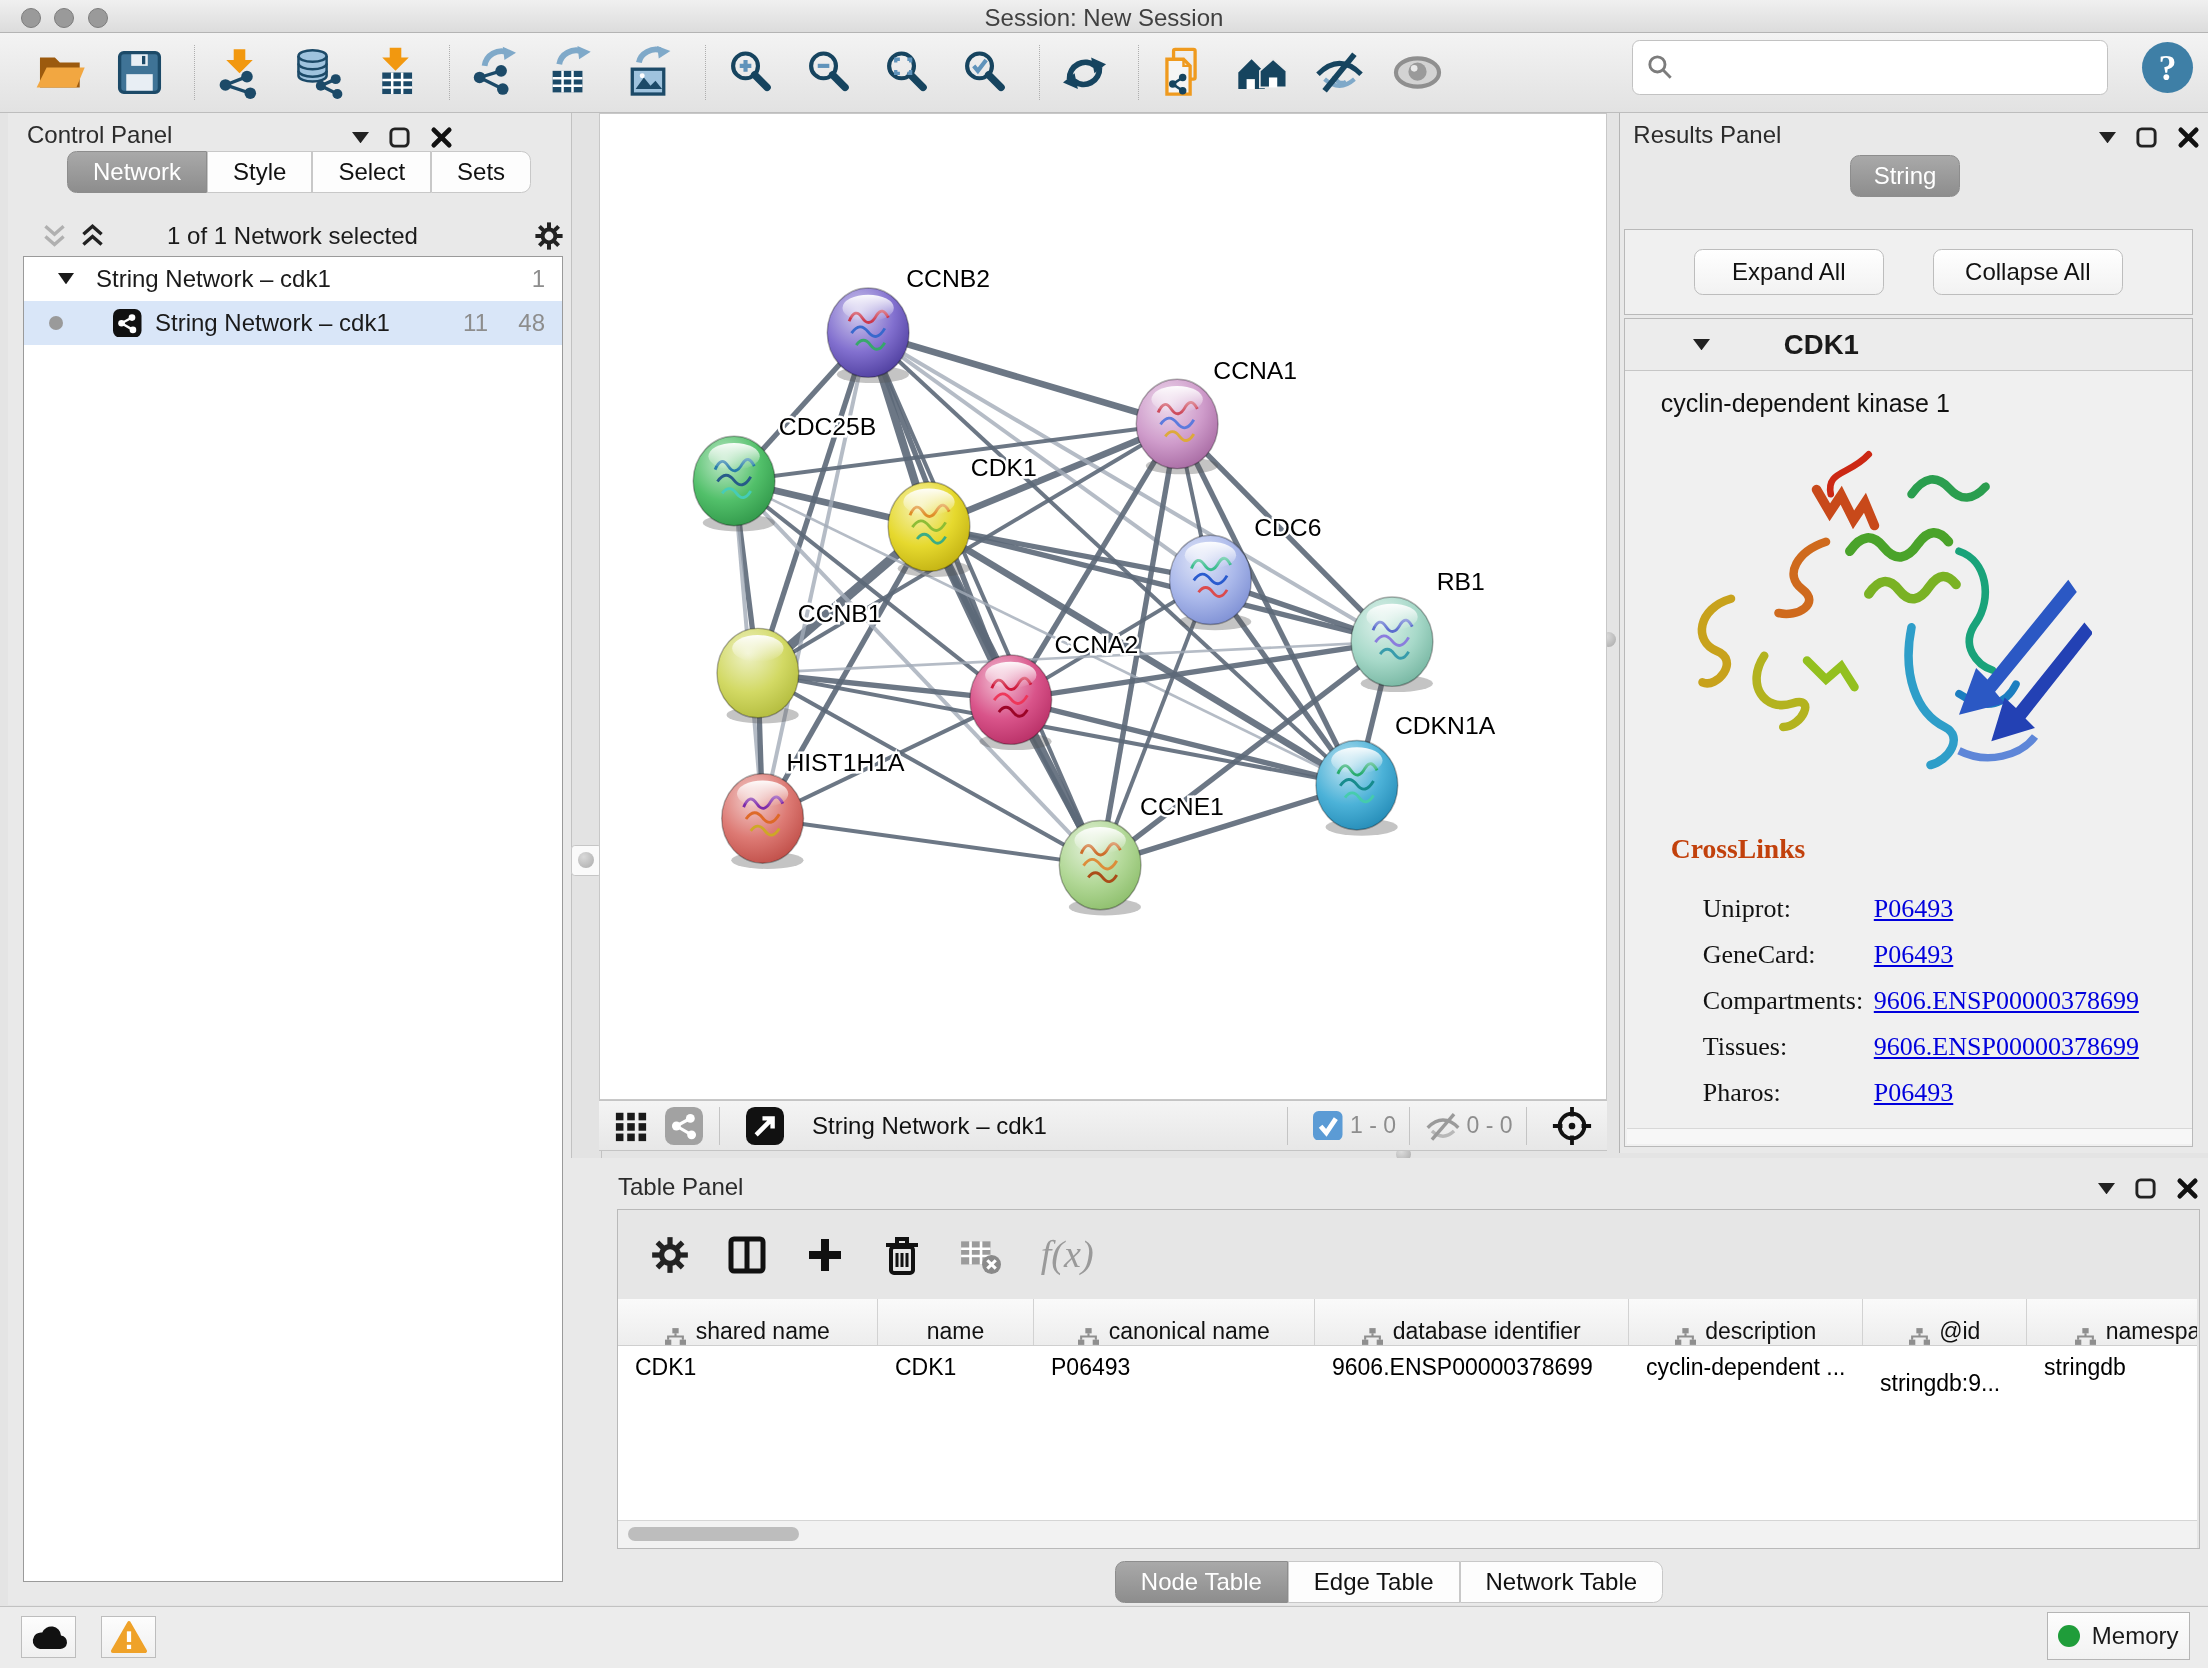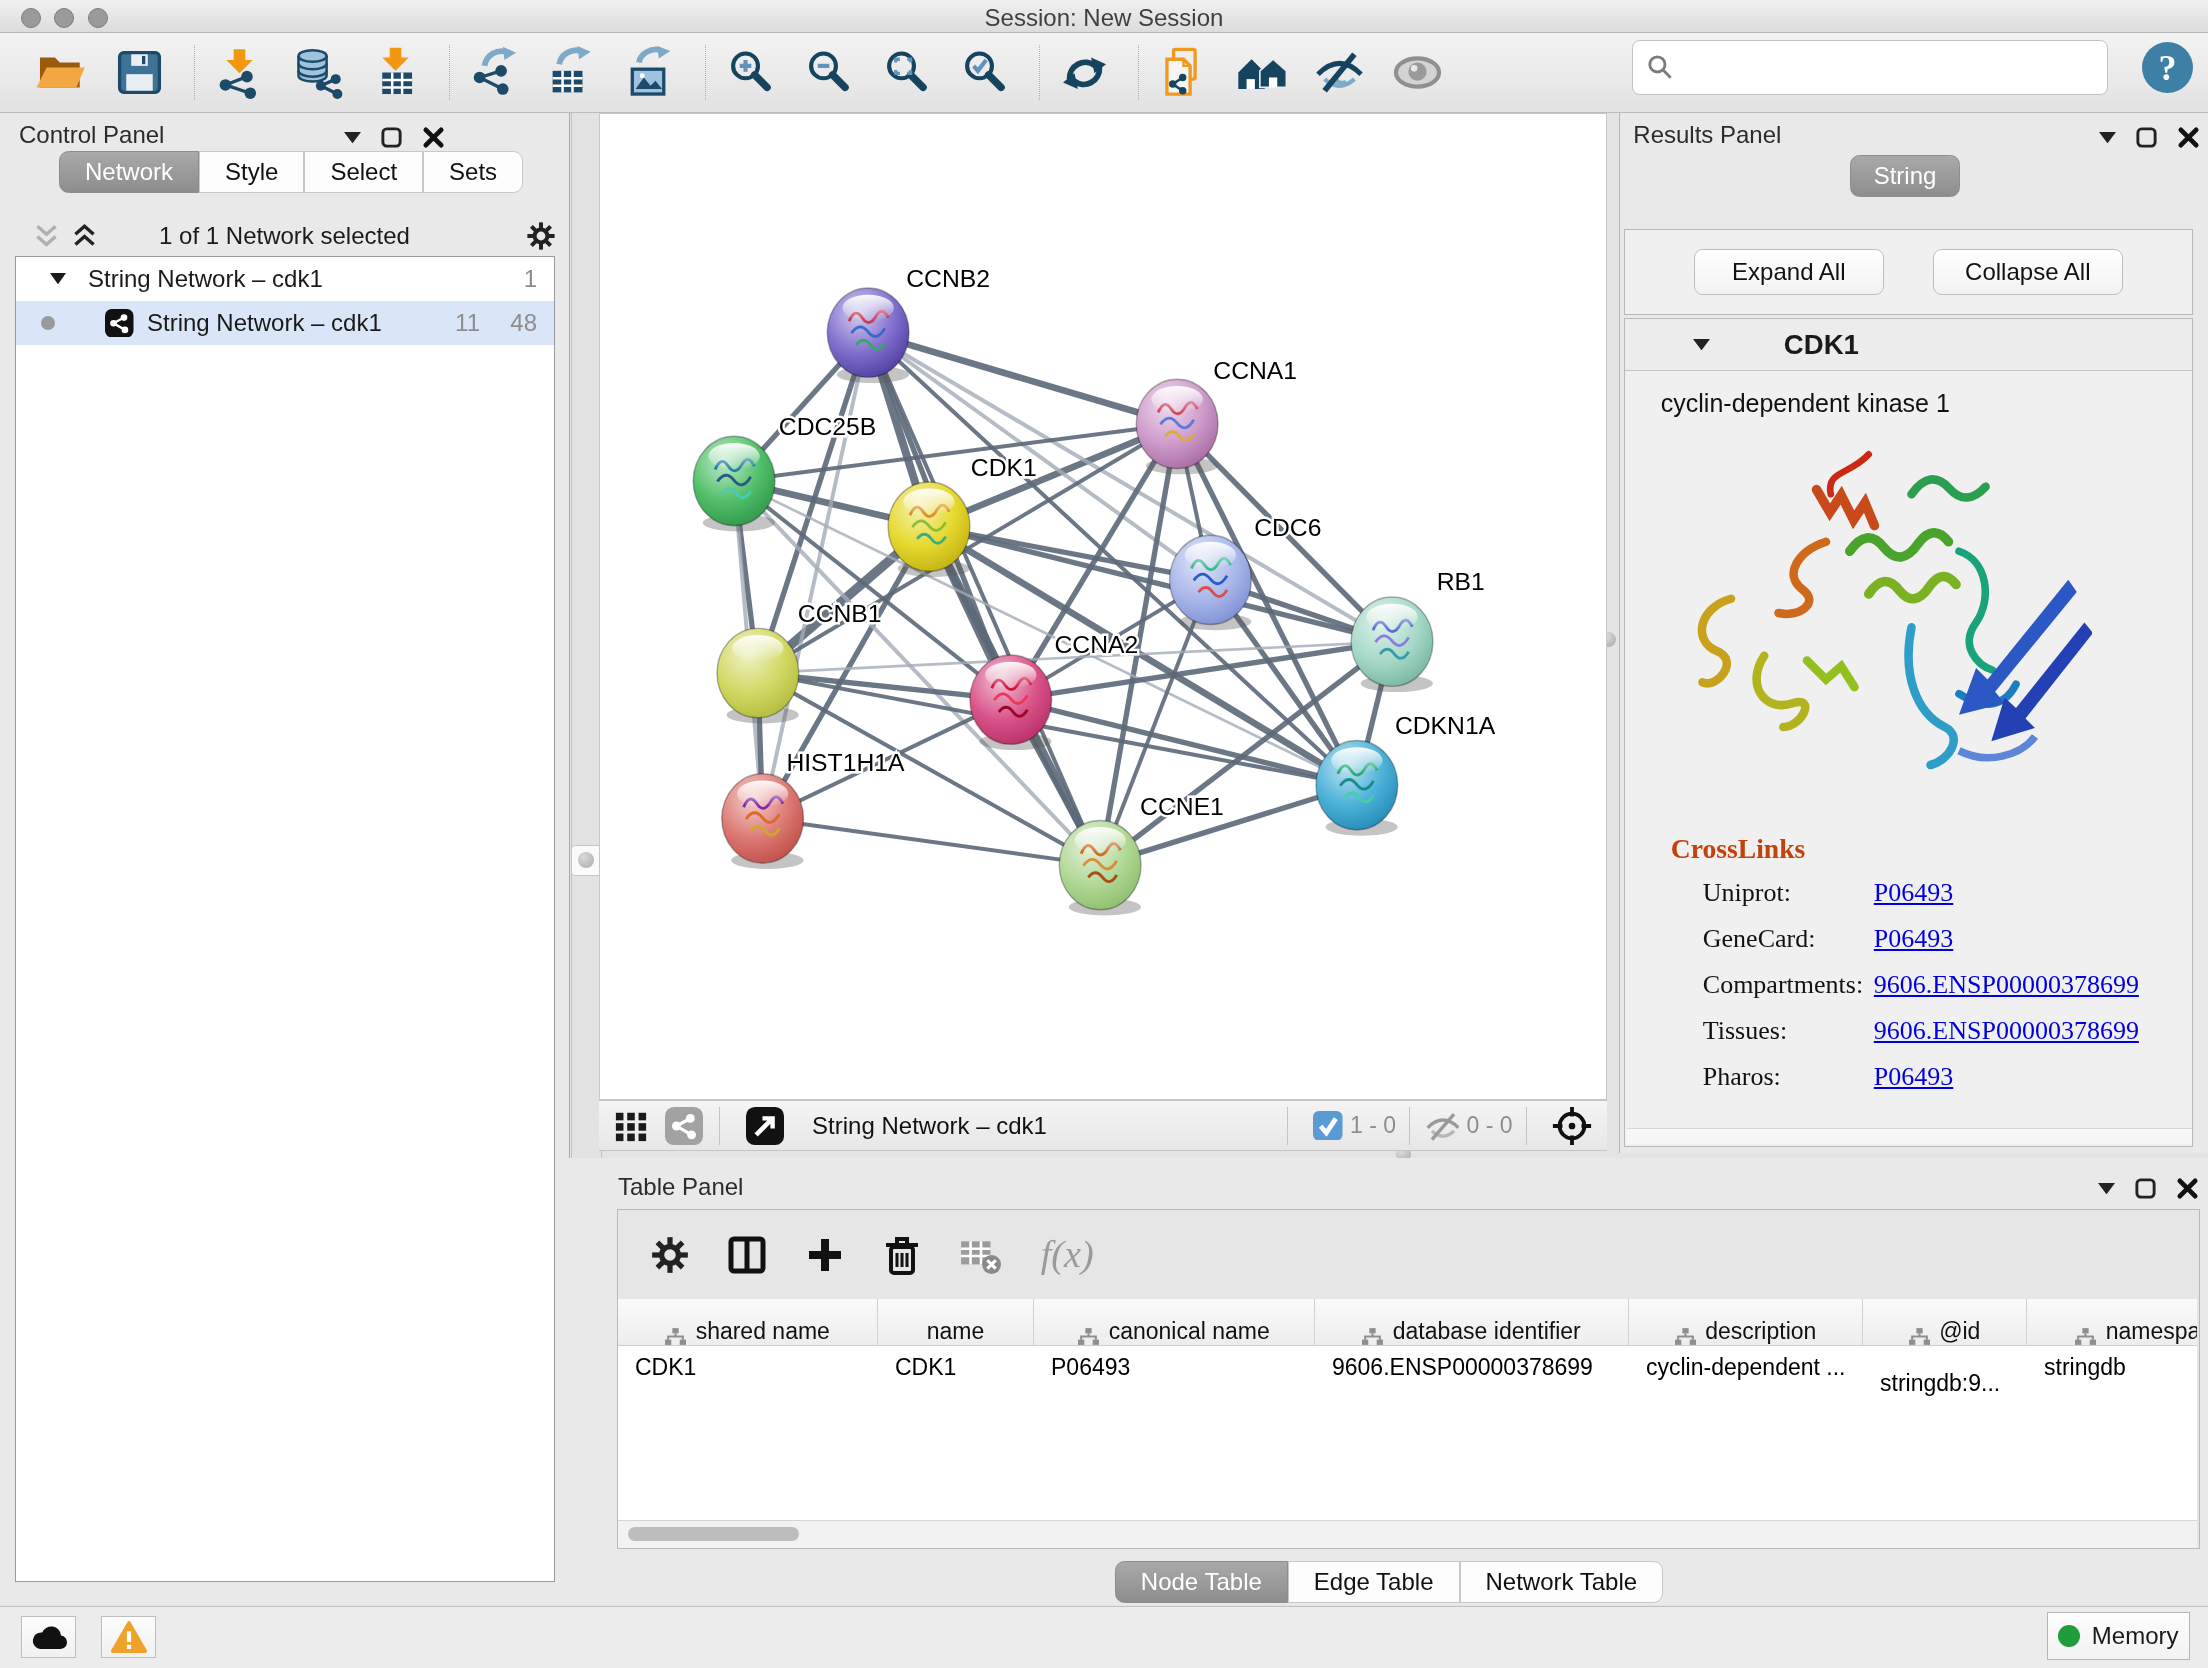--- a/index.html
+++ b/index.html
@@ -32,21 +32,21 @@
   .pctrl svg{display:block;}
   .tab{height:42px;display:flex;align-items:center;justify-content:center;padding:0 25px;
        background:#fdfdfd;border:1px solid #c8c8c8;font-size:24px;color:#111;box-sizing:border-box;}
   .tab:first-child{border-radius:9.5px 0 0 9.5px;}
   .tab:last-child{border-radius:0 9.5px 9.5px 0;}
   .tab.sel{background:linear-gradient(#a9a9a9,#8d8d8d);color:#fff;border-color:#8d8d8d;}
   .tab.lone{border-radius:9.5px;}
   .btn{background:linear-gradient(#ffffff,#f2f2f2);border:1.9px solid #bdbdbd;border-radius:8.6px;
        font-size:24px;color:#111;display:flex;align-items:center;justify-content:center;}
   
-  #control-panel{left:0;top:113px;width:569px;height:1492px;border-right:1.9px solid #ababab;}
+  #control-panel{left:8px;top:113px;width:569px;height:1492px;border-right:1.9px solid #ababab;}
   #cp-tabs{position:absolute;left:59px;top:38px;display:flex;}
   #cp-selrow{position:absolute;left:0;top:101px;width:100%;height:42px;}
   #cp-selstatus{position:absolute;left:0;top:7.6px;width:100%;text-align:center;font-size:24px;color:#1a1a1a;}
   #cp-tree{position:absolute;left:15px;top:143px;width:538px;height:1324px;background:#fff;
            border:1.9px solid #9a9a9a;}
   .tree-row{position:relative;height:44px;font-size:24px;display:flex;align-items:center;}
   .tree-row .cnt{position:absolute;color:#8d8d8d;}
   
   .gutter{background:#e3e3e3;}
   .grip{position:absolute;width:28.5px;height:28.5px;background:#fafafa;border:1px solid #c6c6c6;border-radius:3.8px;
@@ -70,21 +70,21 @@
   #rp-box1 .btn{width:188px;height:44px;}
   #rp-box2{top:205px;height:829px;}
   #rp-sec-header{position:absolute;left:0;top:0;width:100%;height:51px;background:#ececec;
                  border-bottom:1.9px solid #c6c6c6;display:flex;align-items:center;}
   #rp-protname{font-size:27.6px;font-weight:bold;margin-left:74px;}
   #rp-desc{position:absolute;left:36px;top:70px;font-size:25px;color:#111;}
   #protein-img{position:absolute;left:49px;top:118px;width:418px;height:371px;}
   #xl-title{position:absolute;left:46px;top:514px;font-size:27.6px;font-weight:bold;
             font-family:"Liberation Serif","DejaVu Serif",serif;color:#c2410c;}
   #xl-rows{position:absolute;left:78px;top:559px;width:476px;}
-  .xl-row{height:46px;display:flex;align-items:flex-start;font-family:"Liberation Serif","DejaVu Serif",serif;font-size:26px;}
+  .xl-row{height:46px;display:flex;align-items:flex-end;font-family:"Liberation Serif","DejaVu Serif",serif;font-size:26px;}
   .xl-label{width:171px;color:#111;flex:0 0 auto;}
   .xl-link{color:#0000dd;text-decoration:underline;}
   #rp-hscroll{position:absolute;left:1.9px;bottom:1.9px;width:565px;height:15px;background:#f7f7f7;border-top:1px solid #d8d8d8;}
   
   #table-panel{left:569px;top:1158px;width:1640px;height:447px;}
   #tp-box{position:absolute;left:48px;top:51px;width:1583px;height:340px;border:1.9px solid #b9b9b9;
           background:#e6e6e6;box-sizing:border-box;}
   #tp-toolbar{position:absolute;left:0;top:0;width:100%;height:89px;display:flex;align-items:center;padding-left:27px;box-sizing:border-box;gap:28.5px;}
   .tp-ibtn{width:49px;height:49px;display:flex;align-items:center;justify-content:center;}
   #tp-table{position:absolute;left:0;top:89px;width:1579px;height:221px;background:#fff;overflow:hidden;}

